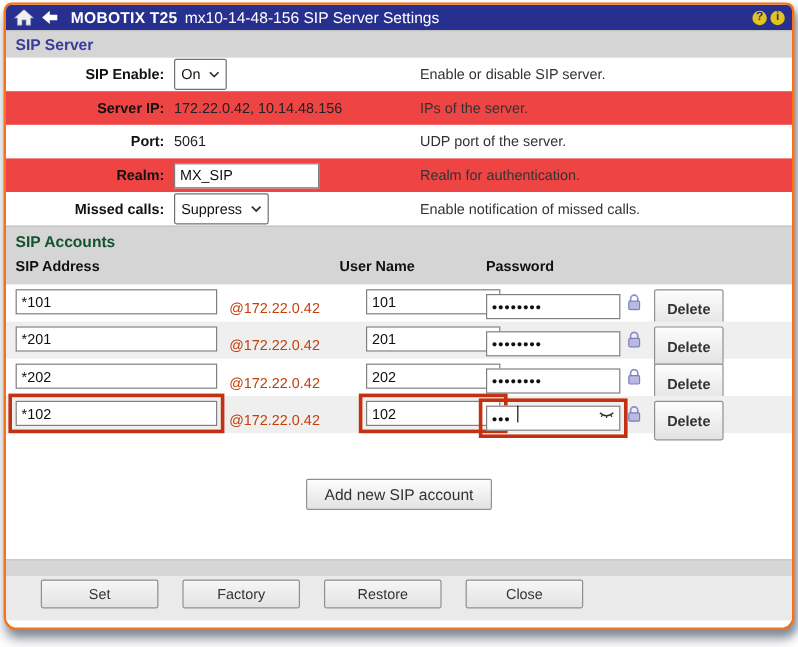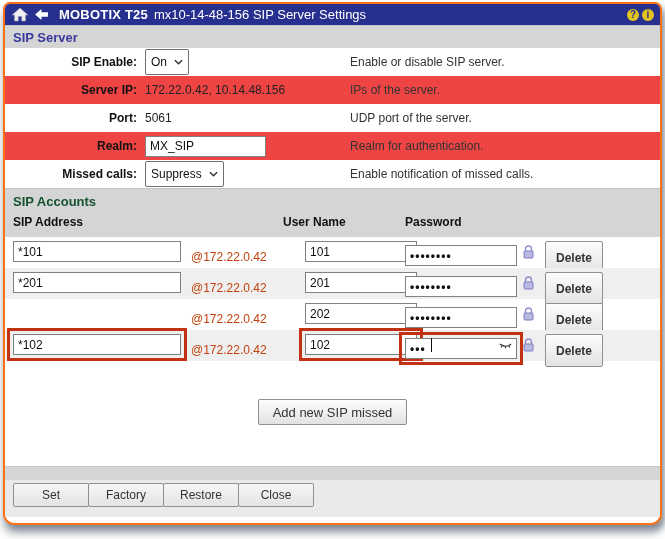--- a/index.html
+++ b/index.html
@@ -70,21 +70,21 @@
   .btn { background:linear-gradient(#fdfdfd,#e2e2e2); border:1px solid #8f8f8f;
     border-radius:2px; color:#333; font-family:"Liberation Sans", sans-serif;
     font-size:12px; cursor:pointer; }
 
   .add-area { height:105px; background:#fff; display:flex; justify-content:center; }
   .add-btn { margin-top:38px; height:26px; padding:0 14px; font-size:13px; align-self:flex-start; }
 
   
   .footer-sep { height:14px; background:#d6d6d6; border-top:1px solid #c6c6c6; }
   .footer { height:37px; background:#eaeaea; padding:3px 0 0 8px; display:flex; }
-  .footer .btn { width:76px; height:24px; margin-right:-1px; background:linear-gradient(#f6f6f6,#e3e3e3); }
+  .footer .btn { width:98px; height:24px; margin-right:-1px; background:linear-gradient(#f6f6f6,#e3e3e3);margin-left:21px; }
 </style>
 </head>
 <body>
 
 <div class="window">
 
   <div class="titlebar">
     <span class="ticon">
       <svg viewBox="0 0 16 14" width="16" height="14">
           <path d="M8 0 L16 7 L13.5 7 L13.5 13 L9.7 13 L9.7 8.6 L6.3 8.6 L6.3 13 L2.5 13 L2.5 7 L0 7 Z" fill="#efefef" stroke="#9a9ab8" stroke-width="0.6"></path>
@@ -175,20 +175,21 @@
         <input class="tinput pwd-in" value="••••••••" style="">
       </div>
     <svg class="lock" viewBox="0 0 11 14">
         <path d="M2.5 6 L2.5 4 A3 3 0 0 1 8.5 4 L8.5 6" fill="none" stroke="#8d8dcc" stroke-width="1.4"></path>
         <rect x="1" y="6" width="9" height="7" rx="1" fill="#b9b9e2" stroke="#7d7dc0" stroke-width="1"></rect>
       </svg>
     <button class="btn del-btn">Delete</button>
   </div>
 
   <div class="acc-row">
+    <input class="tinput sip-in" value="*202" style="">
     <span class="host">@172.22.0.42</span>
     <input class="tinput user-in" value="202" style="">
     <div class="pwd-wrap">
         <input class="tinput pwd-in" value="••••••••" style="">
       </div>
     <svg class="lock" viewBox="0 0 11 14">
         <path d="M2.5 6 L2.5 4 A3 3 0 0 1 8.5 4 L8.5 6" fill="none" stroke="#8d8dcc" stroke-width="1.4"></path>
         <rect x="1" y="6" width="9" height="7" rx="1" fill="#b9b9e2" stroke="#7d7dc0" stroke-width="1"></rect>
       </svg>
     <button class="btn del-btn">Delete</button>
@@ -207,21 +208,21 @@
         </svg>
     </div>
     <svg class="lock" viewBox="0 0 11 14">
         <path d="M2.5 6 L2.5 4 A3 3 0 0 1 8.5 4 L8.5 6" fill="none" stroke="#8d8dcc" stroke-width="1.4"></path>
         <rect x="1" y="6" width="9" height="7" rx="1" fill="#b9b9e2" stroke="#7d7dc0" stroke-width="1"></rect>
       </svg>
     <button class="btn del-btn">Delete</button>
   </div>
 
   <div class="add-area">
-    <button class="btn add-btn">Add new SIP missed</button>
+    <button class="btn add-btn">Add new SIP account</button>
   </div>
 
   <div class="footer-sep"></div>
   <div class="footer">
     <button class="btn">Set</button>
     <button class="btn">Factory</button>
     <button class="btn">Restore</button>
     <button class="btn">Close</button>
   </div>
 

